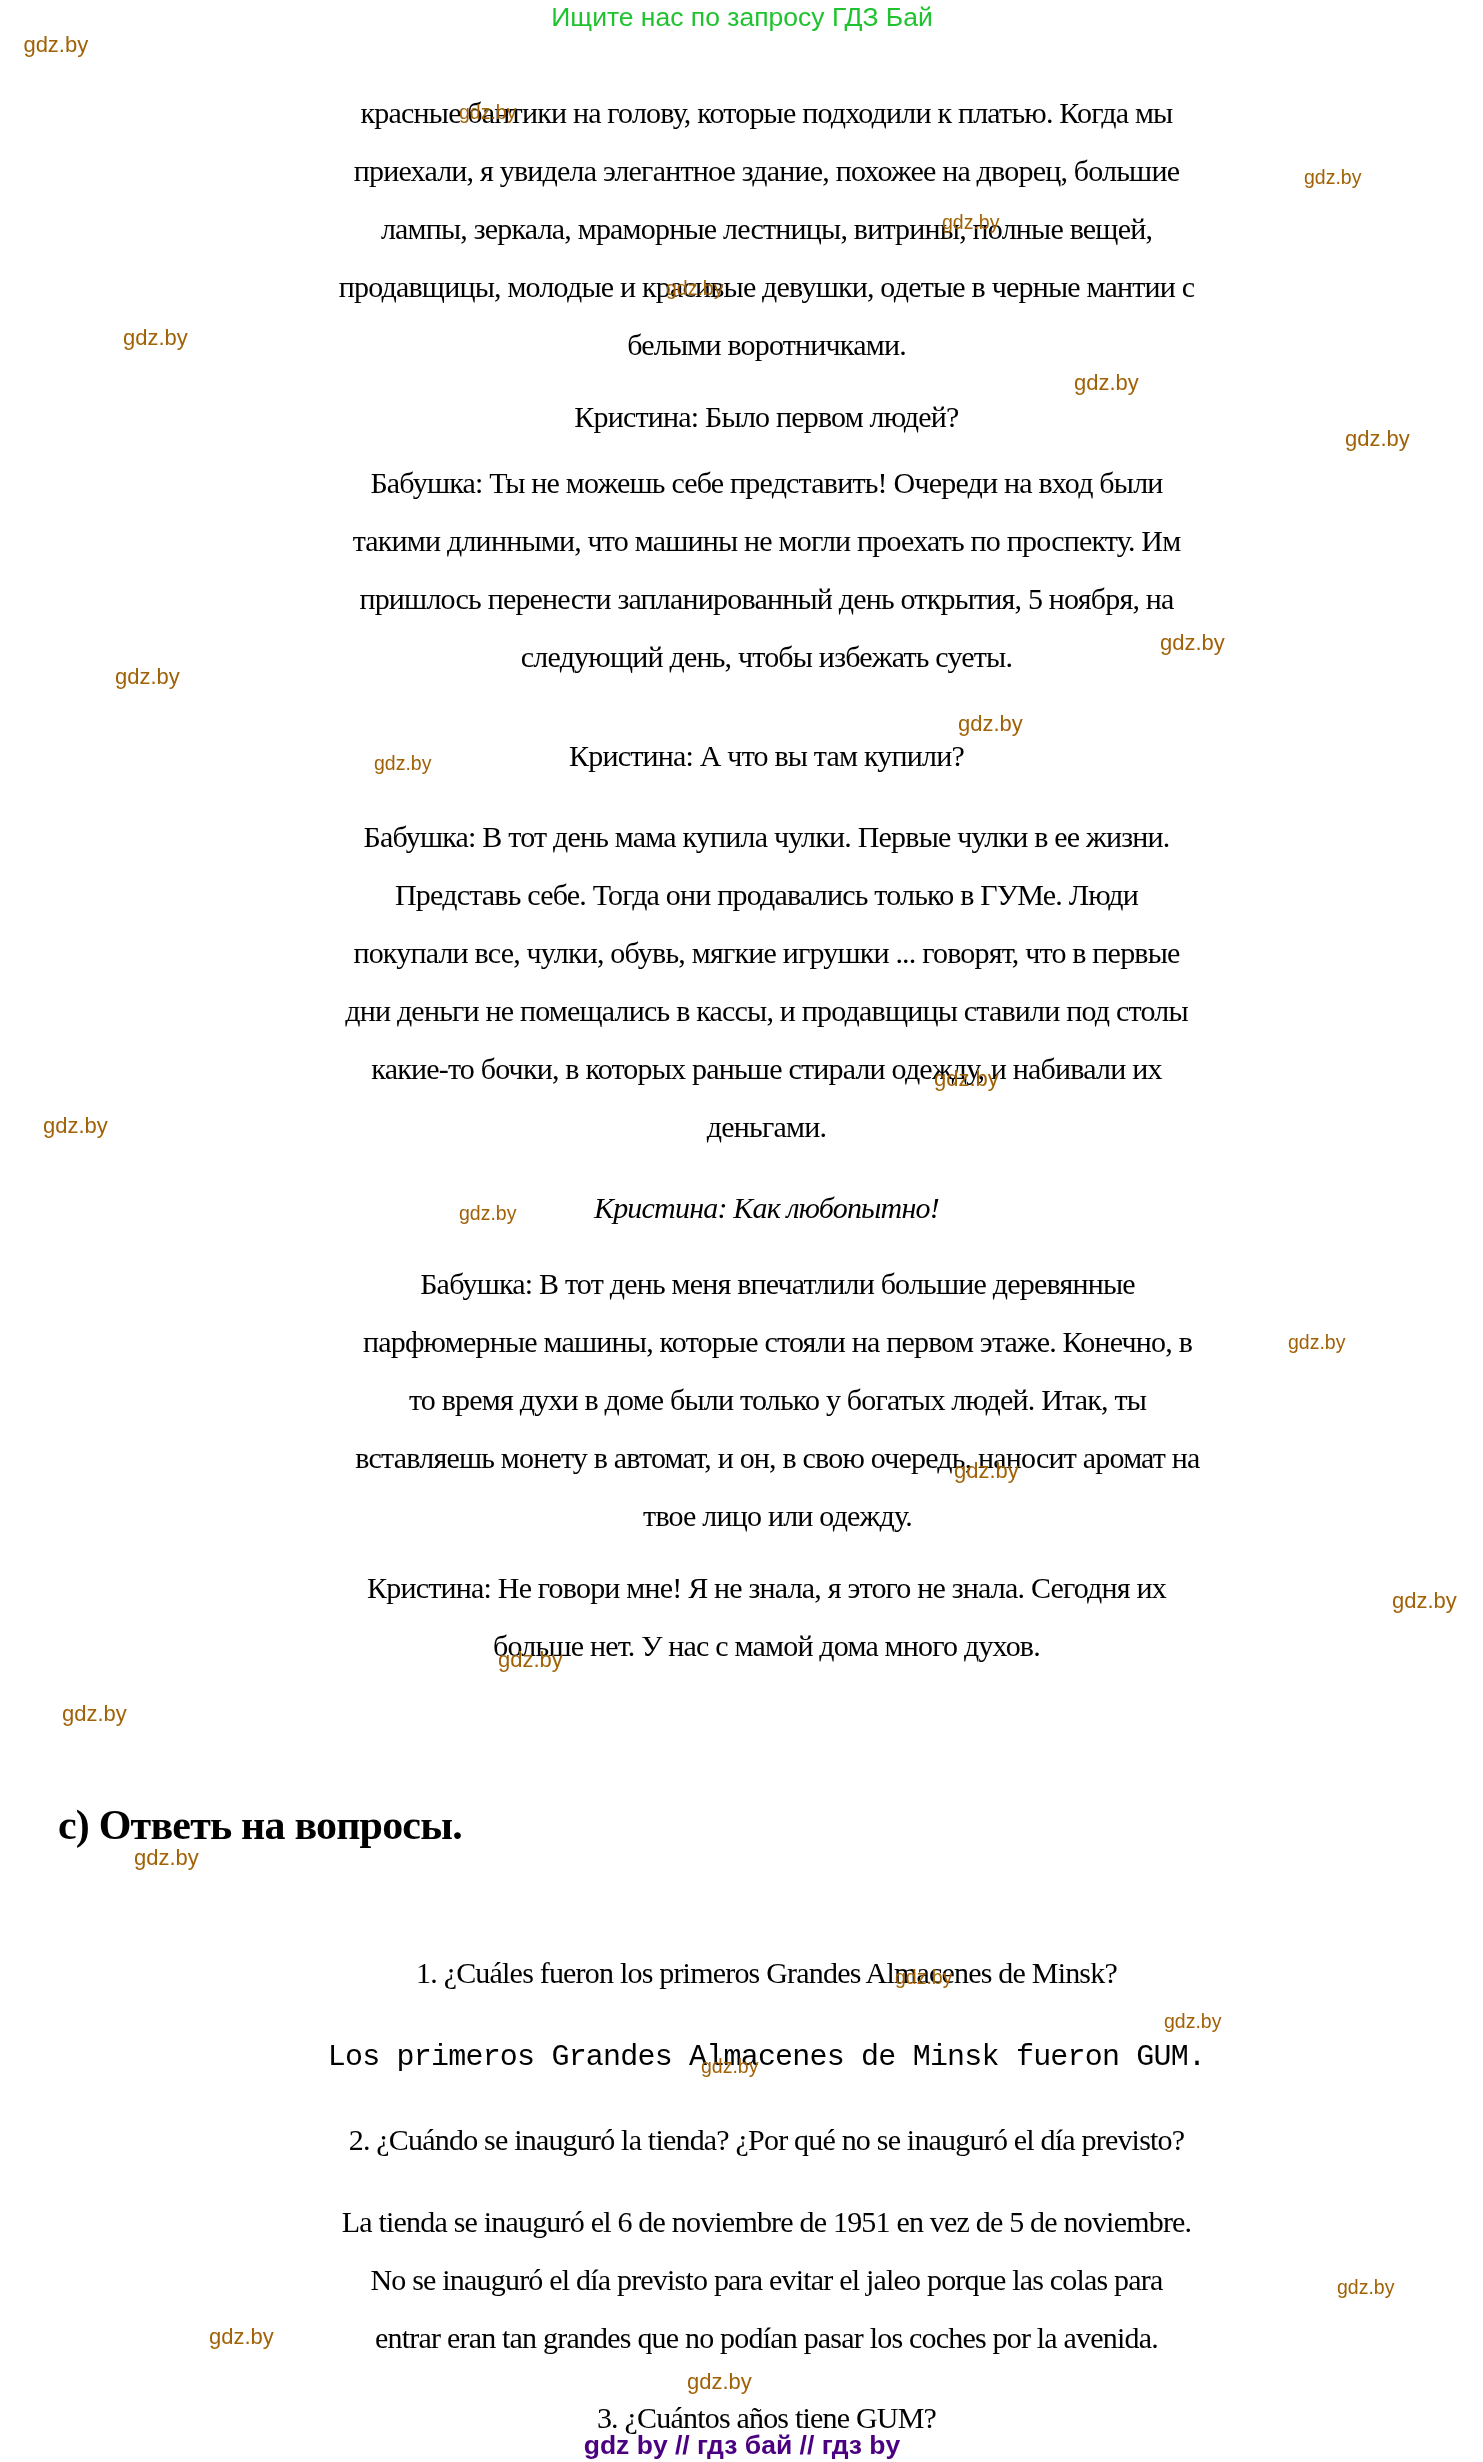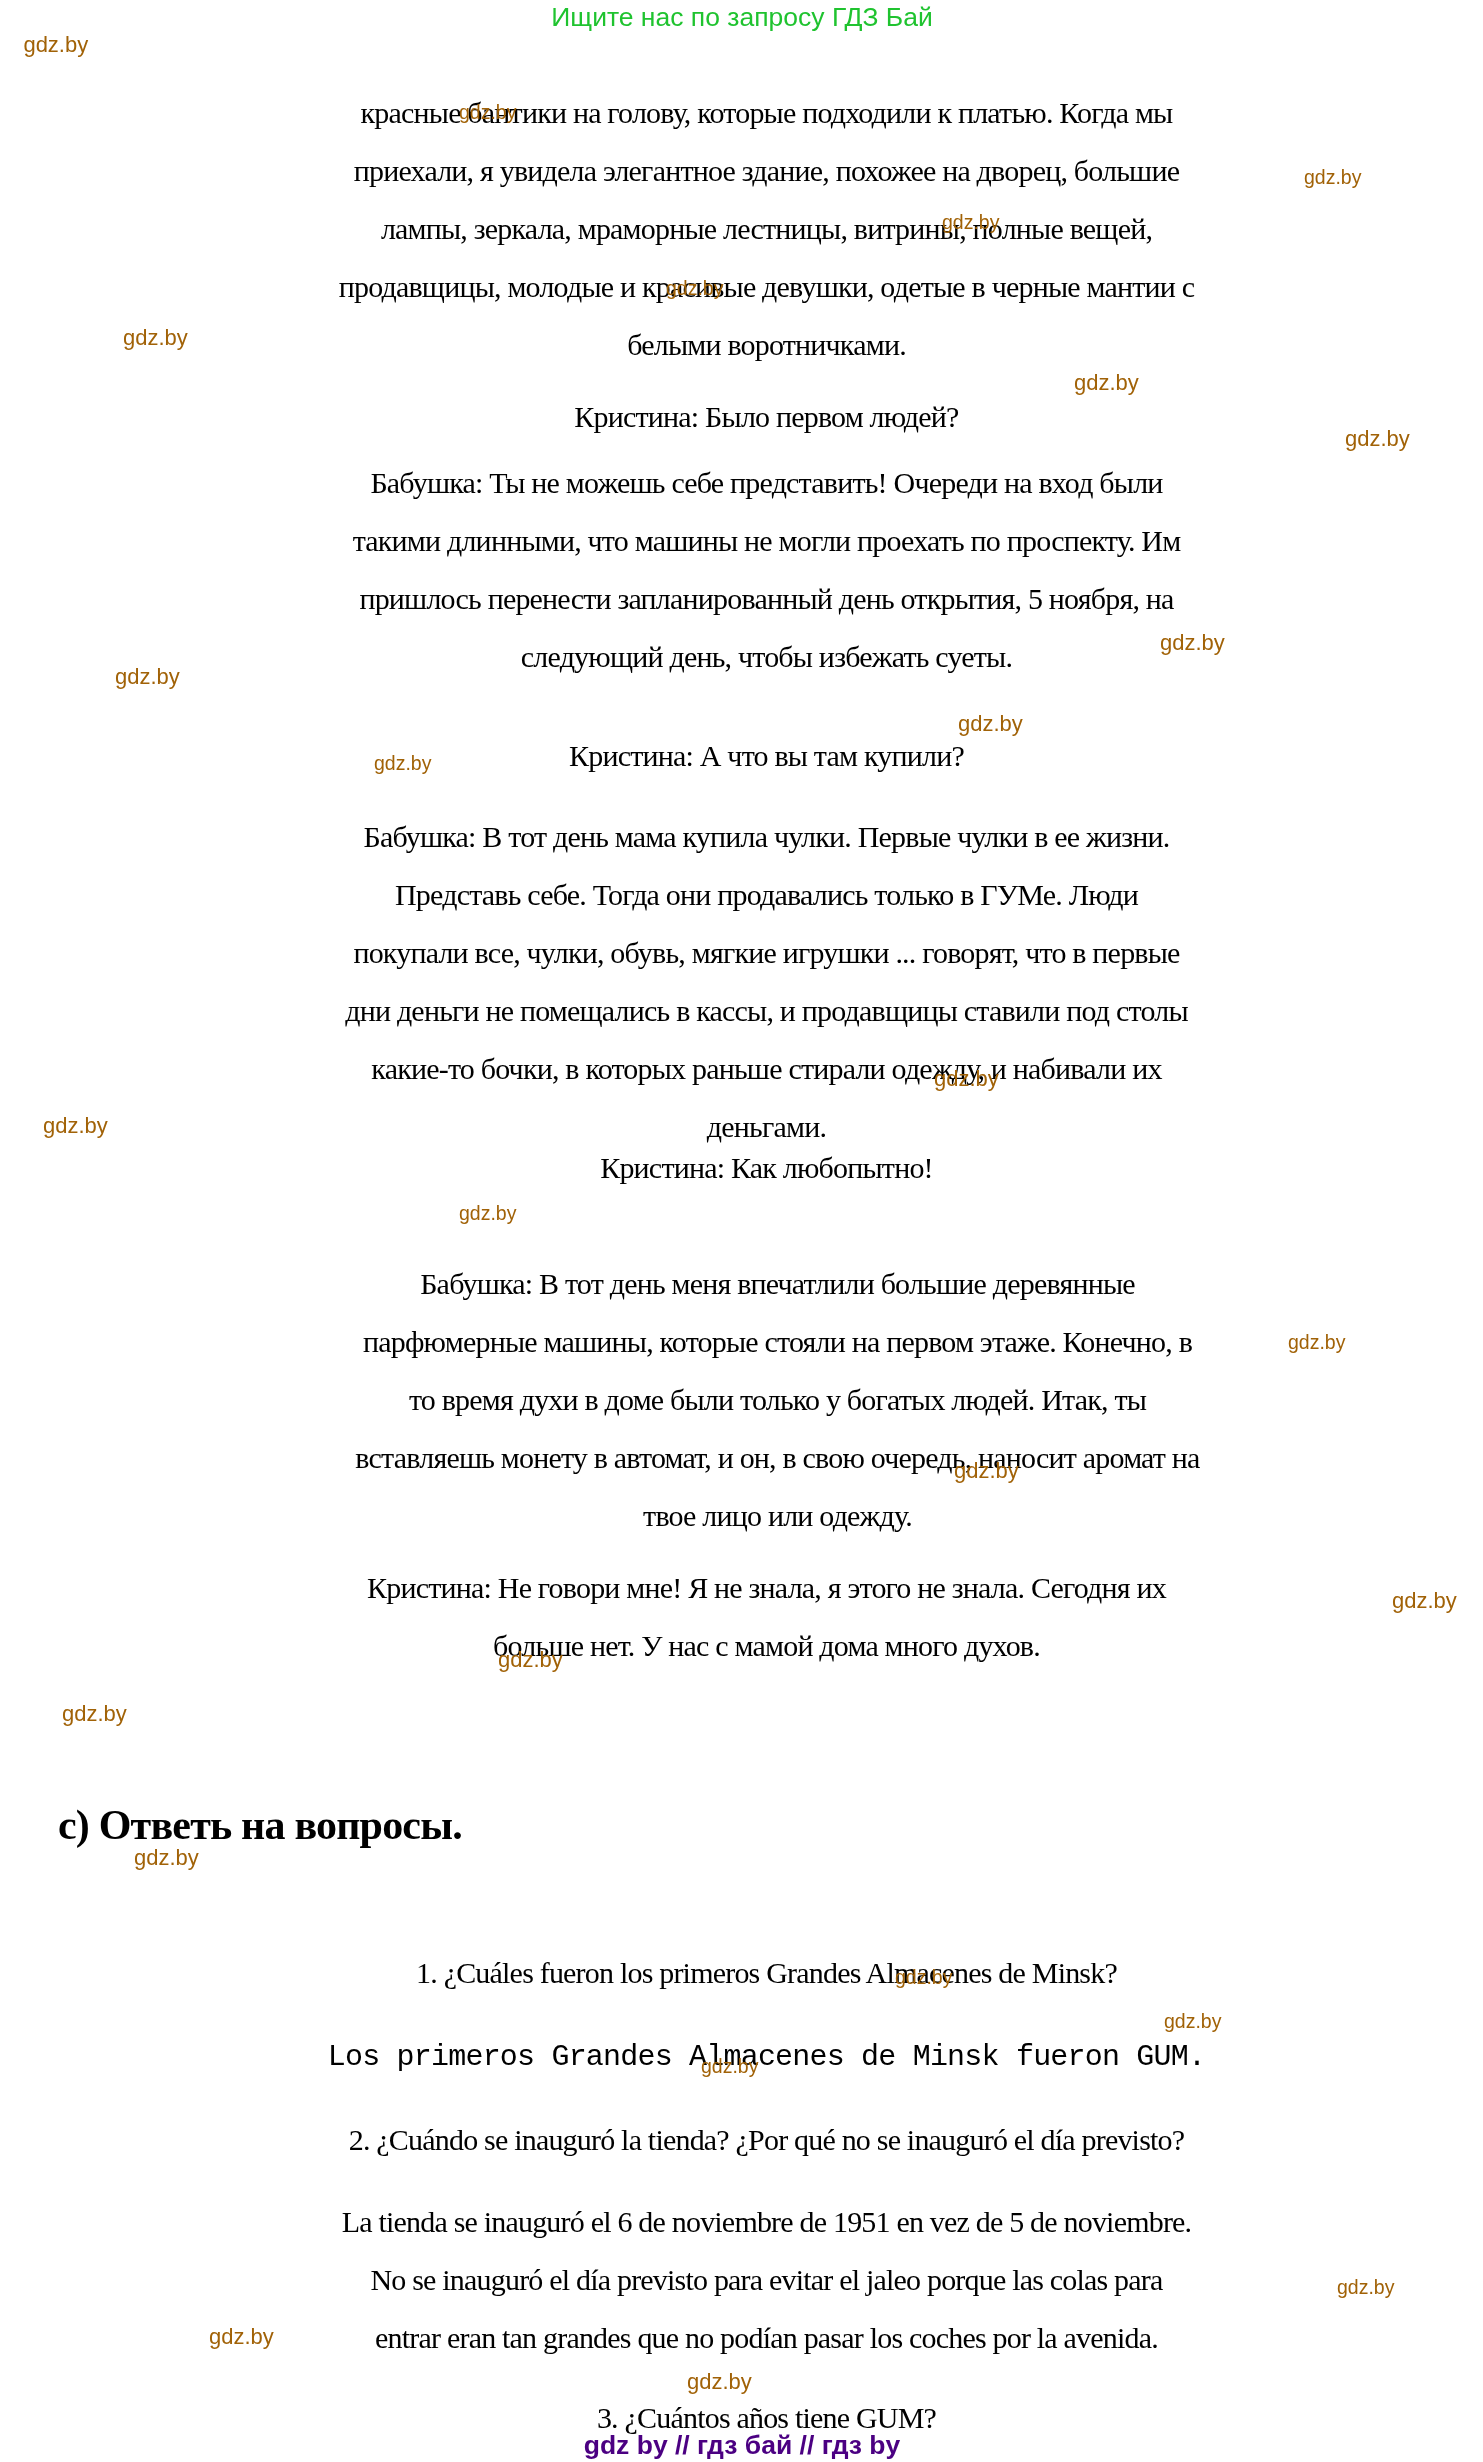--- a/index.html
+++ b/index.html
@@ -89,21 +89,21 @@
 
   <p class="textblock" style="top:697px;">Кристина: А что вы там купили?</p>
 
   <p class="textblock" style="top:778px;">Бабушка: В тот день мама купила чулки. Первые чулки в ее жизни.
 Представь себе. Тогда они продавались только в ГУМе. Люди
 покупали все, чулки, обувь, мягкие игрушки ... говорят, что в первые
 дни деньги не помещались в кассы, и продавщицы ставили под столы
 какие-то бочки, в которых раньше стирали одежду, и набивали их
 деньгами.</p>
 
-  <p class="textblock" style="top:1109px;">Кристина: Как любопытно!</p>
+  <p class="textblock" style="top:1149px;font-style:italic;">Кристина: Как любопытно!</p>
 
   <p class="textblock" style="top:1225px;margin-left:11px;">Бабушка: В тот день меня впечатлили большие деревянные
 парфюмерные машины, которые стояли на первом этаже. Конечно, в
 то время духи в доме были только у богатых людей. Итак, ты
 вставляешь монету в автомат, и он, в свою очередь, наносит аромат на
 твое лицо или одежду.</p>
 
   <p class="textblock" style="top:1529px;">Кристина: Не говори мне! Я не знала, я этого не знала. Сегодня их
 больше нет. У нас с мамой дома много духов.</p>
 

